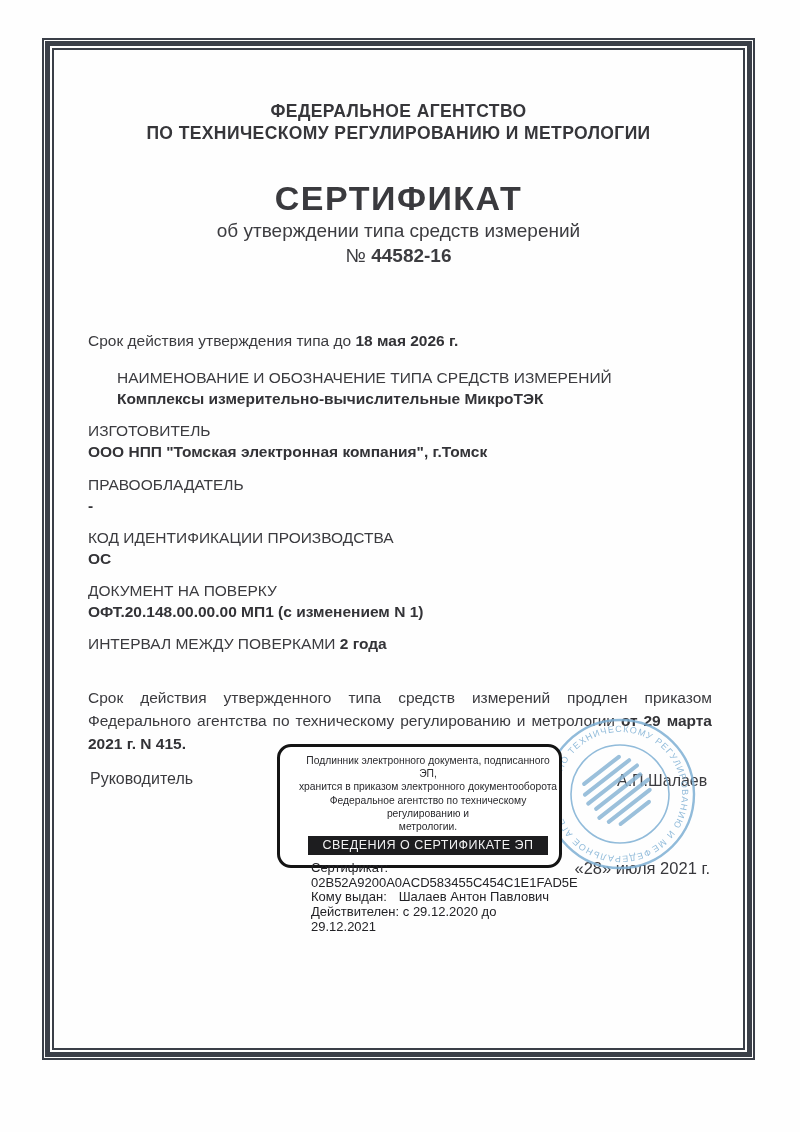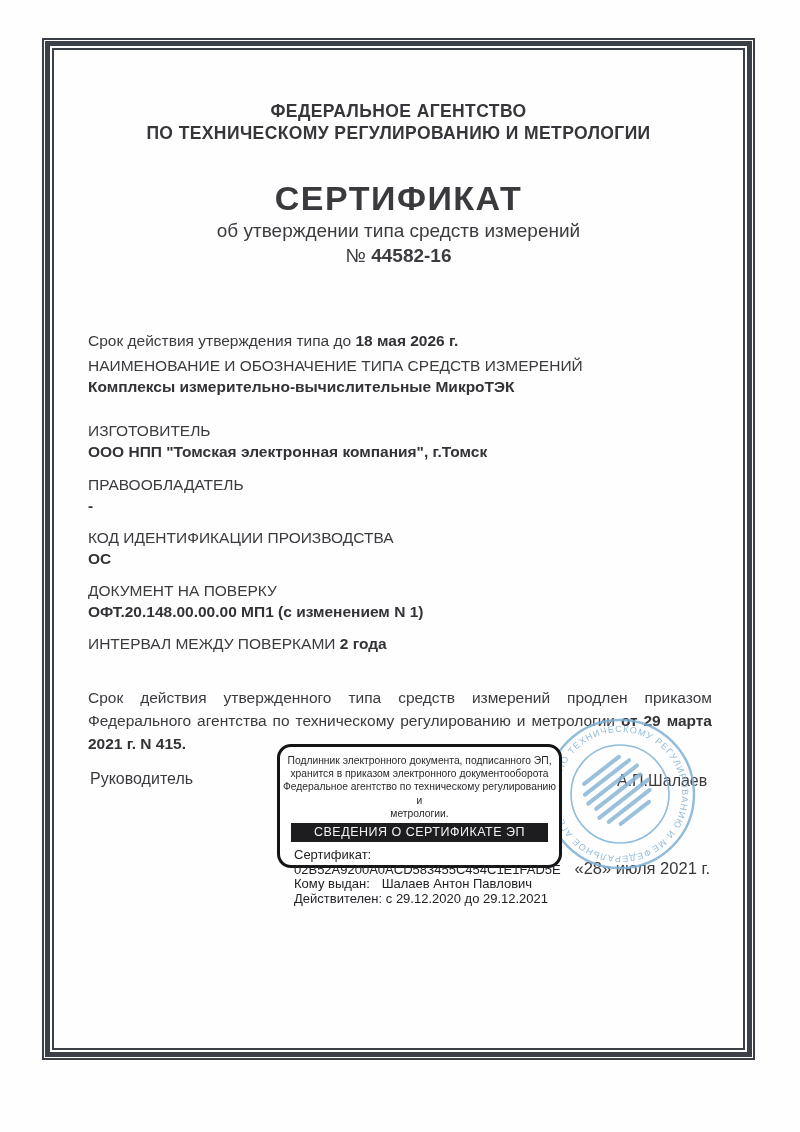--- a/index.html
+++ b/index.html
@@ -32,21 +32,21 @@
   .role-label { position: absolute; left: 90px; top: 770px; font-size: 16px; color: #3b3b3f; }
   .sig-name { position: absolute; left: 617px; top: 772px; font-size: 16px; color: #3b3b3f; }
   .sig-date { position: absolute; right: 90px; top: 859px; font-size: 16.5px; color: #38383c; }
 
   
   .stamp { position: absolute; left: 534px; top: 708px; width: 172px; height: 172px; z-index: 1; opacity: 0.85; }
 
   
   .esign { position: absolute; left: 277px; top: 744px; width: 285px; height: 124px;
            background: #ffffff; border: 3px solid #141414; border-radius: 14px; z-index: 2;
-           padding-top: 7px; }
+           padding-top: 7px; padding-left: 17px; }
   .esign .head { text-align: center; font-size: 10.3px; line-height: 13.2px; color: #29292d; }
   .esign .bar { margin: 3px 11px 0 11px; height: 19px; background: #1d1d1f; color: #f2f2f2;
                 font-size: 12.5px; letter-spacing: 0.5px; text-align: center; line-height: 19px; }
   .esign .rows { margin: 6px 0 0 14px; font-size: 13px; line-height: 14.6px; color: #222226; }
   .esign .rows .lab { display: inline-block; min-width: 84px; }
 </style>
 </head>
 <body>
 
 <div class="page">
@@ -63,21 +63,21 @@
   <div class="centerband cert-number">
     <span>№</span>
     <b>44582-16</b>
   </div>
 
   <div class="bodytext" style="top:331px;">
     <span>Срок действия утверждения типа до</span>
     <b>18 мая 2026 г.</b>
   </div>
 
-  <div class="bodytext fieldgroup" style="top:356px;">
+  <div class="bodytext fieldgroup" style="top:368px;margin-left:29px;">
     <span class="lbl">НАИМЕНОВАНИЕ И ОБОЗНАЧЕНИЕ ТИПА СРЕДСТВ ИЗМЕРЕНИЙ</span>
     <span class="val">Комплексы измерительно-вычислительные МикроТЭК</span>
   </div>
 
   <div class="bodytext fieldgroup" style="top:421px;">
     <span class="lbl">ИЗГОТОВИТЕЛЬ</span>
     <span class="val">ООО НПП "Томская электронная компания", г.Томск</span>
   </div>
 
   <div class="bodytext fieldgroup" style="top:475px;">

